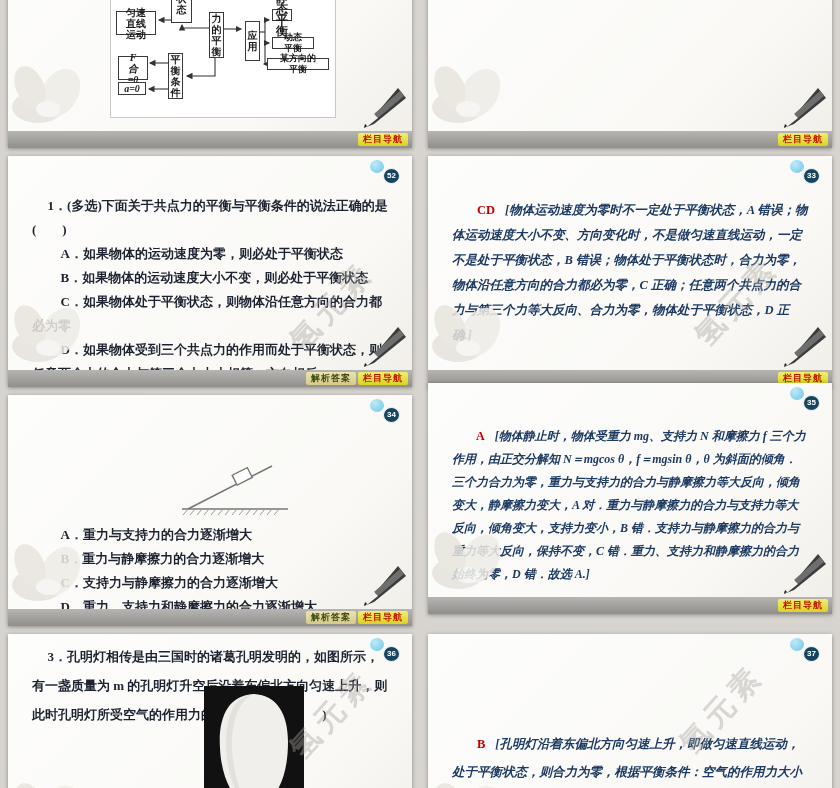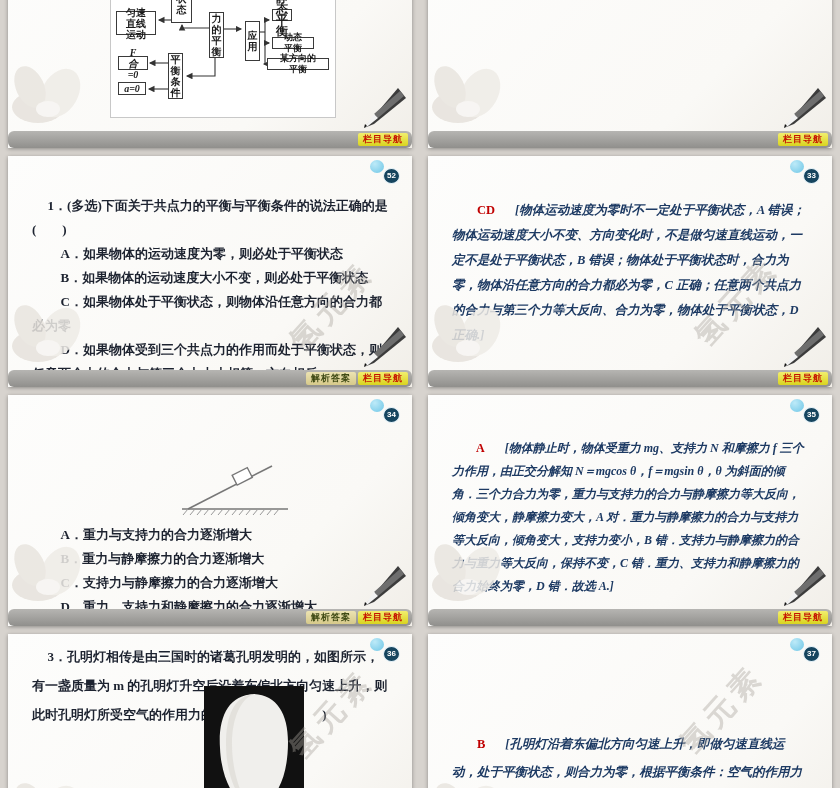--- a/index.html
+++ b/index.html
@@ -11,27 +11,27 @@
     position:absolute; width:404px; height:231px;
     background:linear-gradient(135deg,#fdfdfc 0%,#faf9f6 70%,#f1eee8 100%);
     box-shadow:0 1px 4px rgba(0,0,0,.35);
     overflow:hidden;
   }
   .s1 { left:8px;  top:-83px; }
   .s2 { left:428px; top:-83px; }
   .s3 { left:8px;  top:156px; }
   .s4 { left:428px; top:156px; }
   .s5 { left:8px;  top:395px; }
-  .s6 { left:428px; top:395px; }
+  .s6 { left:428px; top:383px; }
   .s7 { left:8px;  top:634px; }
   .s8 { left:428px; top:634px; }
 
   
   .bar { position:absolute; left:0; right:0; bottom:0; height:17px;
-         background:linear-gradient(#b6b5b2,#908f8c);border-radius:6px; }
+         background:linear-gradient(#b6b5b2,#908f8c); }
   .bar-btn { position:absolute; top:2px; height:13px; line-height:13px;
              font-size:9px; font-weight:bold; padding:0 5px; border-radius:2px;
              letter-spacing:1px; cursor:pointer;
              font-family:"Liberation Sans", sans-serif; }
   .btn-analysis { right:56px; background:linear-gradient(#ece3b2,#d6c98a); color:#3f4a14; }
   .btn-catalog  { right:4px;  background:linear-gradient(#f2ee6e,#d9d41f); color:#c41200; }
 
   
   .badge { position:absolute; top:4px; right:12px; width:30px; height:24px; }
   .badge .c1 { position:absolute; left:0; top:0; width:14px; height:13px;
@@ -54,21 +54,21 @@
   
   .qtext { position:absolute; left:0; right:0; padding:0 24px; color:#1d2330;
            font-weight:bold; font-size:13px; line-height:24px; }
   .q  { text-indent:1.2em; }
   .opt{ text-indent:2.2em; }
 
   
   .ans { position:absolute; left:0; right:0; padding:0 24px; color:#1d3a63;
          font-style:italic; font-weight:bold; font-size:12.5px; line-height:25px;
          text-indent:2em; }
-  .ans-letter { color:#c00000; font-style:normal; margin-right:20px; }
+  .ans-letter { color:#c00000; font-style:normal; margin-right:10px; }
 
   
   .panel { position:absolute; left:102px; top:28px; width:226px; height:173px;
            background:#fff; border:1px solid #c8c8c8; }
   .fbox { position:absolute; background:#fff; border:1.2px solid #3a3a3a;
           color:#1a1a1a; font-weight:bold; font-size:10px; line-height:11px;
           text-align:center; display:flex; align-items:center; justify-content:center; }
   .vbox { word-break:break-all; padding:2px 1px; }
   .hbox { padding:1px 8px; }
   .wrap2 { width:40px; word-break:break-all; }
@@ -104,21 +104,21 @@
         <line x1="160" y1="172" x2="141" y2="172" marker-end="url(#arr)"></line>
       </g>
     </svg>
     <div class="fbox vbox" style="left:163px; top:46px; width:21px; height:60px;">平衡状态</div>
     <div class="fbox hbox wrap2" style="left:108px; top:94px; height:24px;">匀速直线运动</div>
     <div class="fbox vbox" style="left:201px; top:95px; width:15px; height:46px;">力的平衡</div>
     <div class="fbox vbox" style="left:237px; top:104px; width:15px; height:40px;">应用</div>
     <div class="fbox hbox" style="left:264px; top:92px; width:20px; height:12px; font-size:12px;">静态平衡</div>
     <div class="fbox hbox" style="left:264px; top:120px; width:42px; height:12px; font-size:9px;">动态平衡</div>
     <div class="fbox hbox" style="left:259px; top:141px; width:62px; height:12px; font-size:9px;">某方向的平衡</div>
-    <div class="fbox hbox" style="left:110px; top:139px; width:30px; height:14px; font-style:italic;">F合=0</div>
+    <div class="fbox hbox" style="left:110px; top:139px; width:30px; height:24px; font-style:italic;">F合=0</div>
     <div class="fbox vbox" style="left:160px; top:136px; width:15px; height:46px;">平衡条件</div>
     <div class="fbox hbox" style="left:110px; top:165px; width:28px; height:13px; font-style:italic;">a=0</div>
 
     <svg class="flower" viewBox="0 0 95 85">
       <ellipse cx="30" cy="58" rx="26" ry="16" fill="#e6e2dc"></ellipse>
       <ellipse cx="52" cy="44" rx="18" ry="26" fill="#efece7" transform="rotate(30 52 44)"></ellipse>
       <ellipse cx="22" cy="38" rx="14" ry="22" fill="#e9e5df" transform="rotate(-25 22 38)"></ellipse>
       <ellipse cx="40" cy="60" rx="12" ry="8" fill="#f7f5f2"></ellipse>
     </svg>
     <svg class="pen" viewBox="0 0 52 46">

